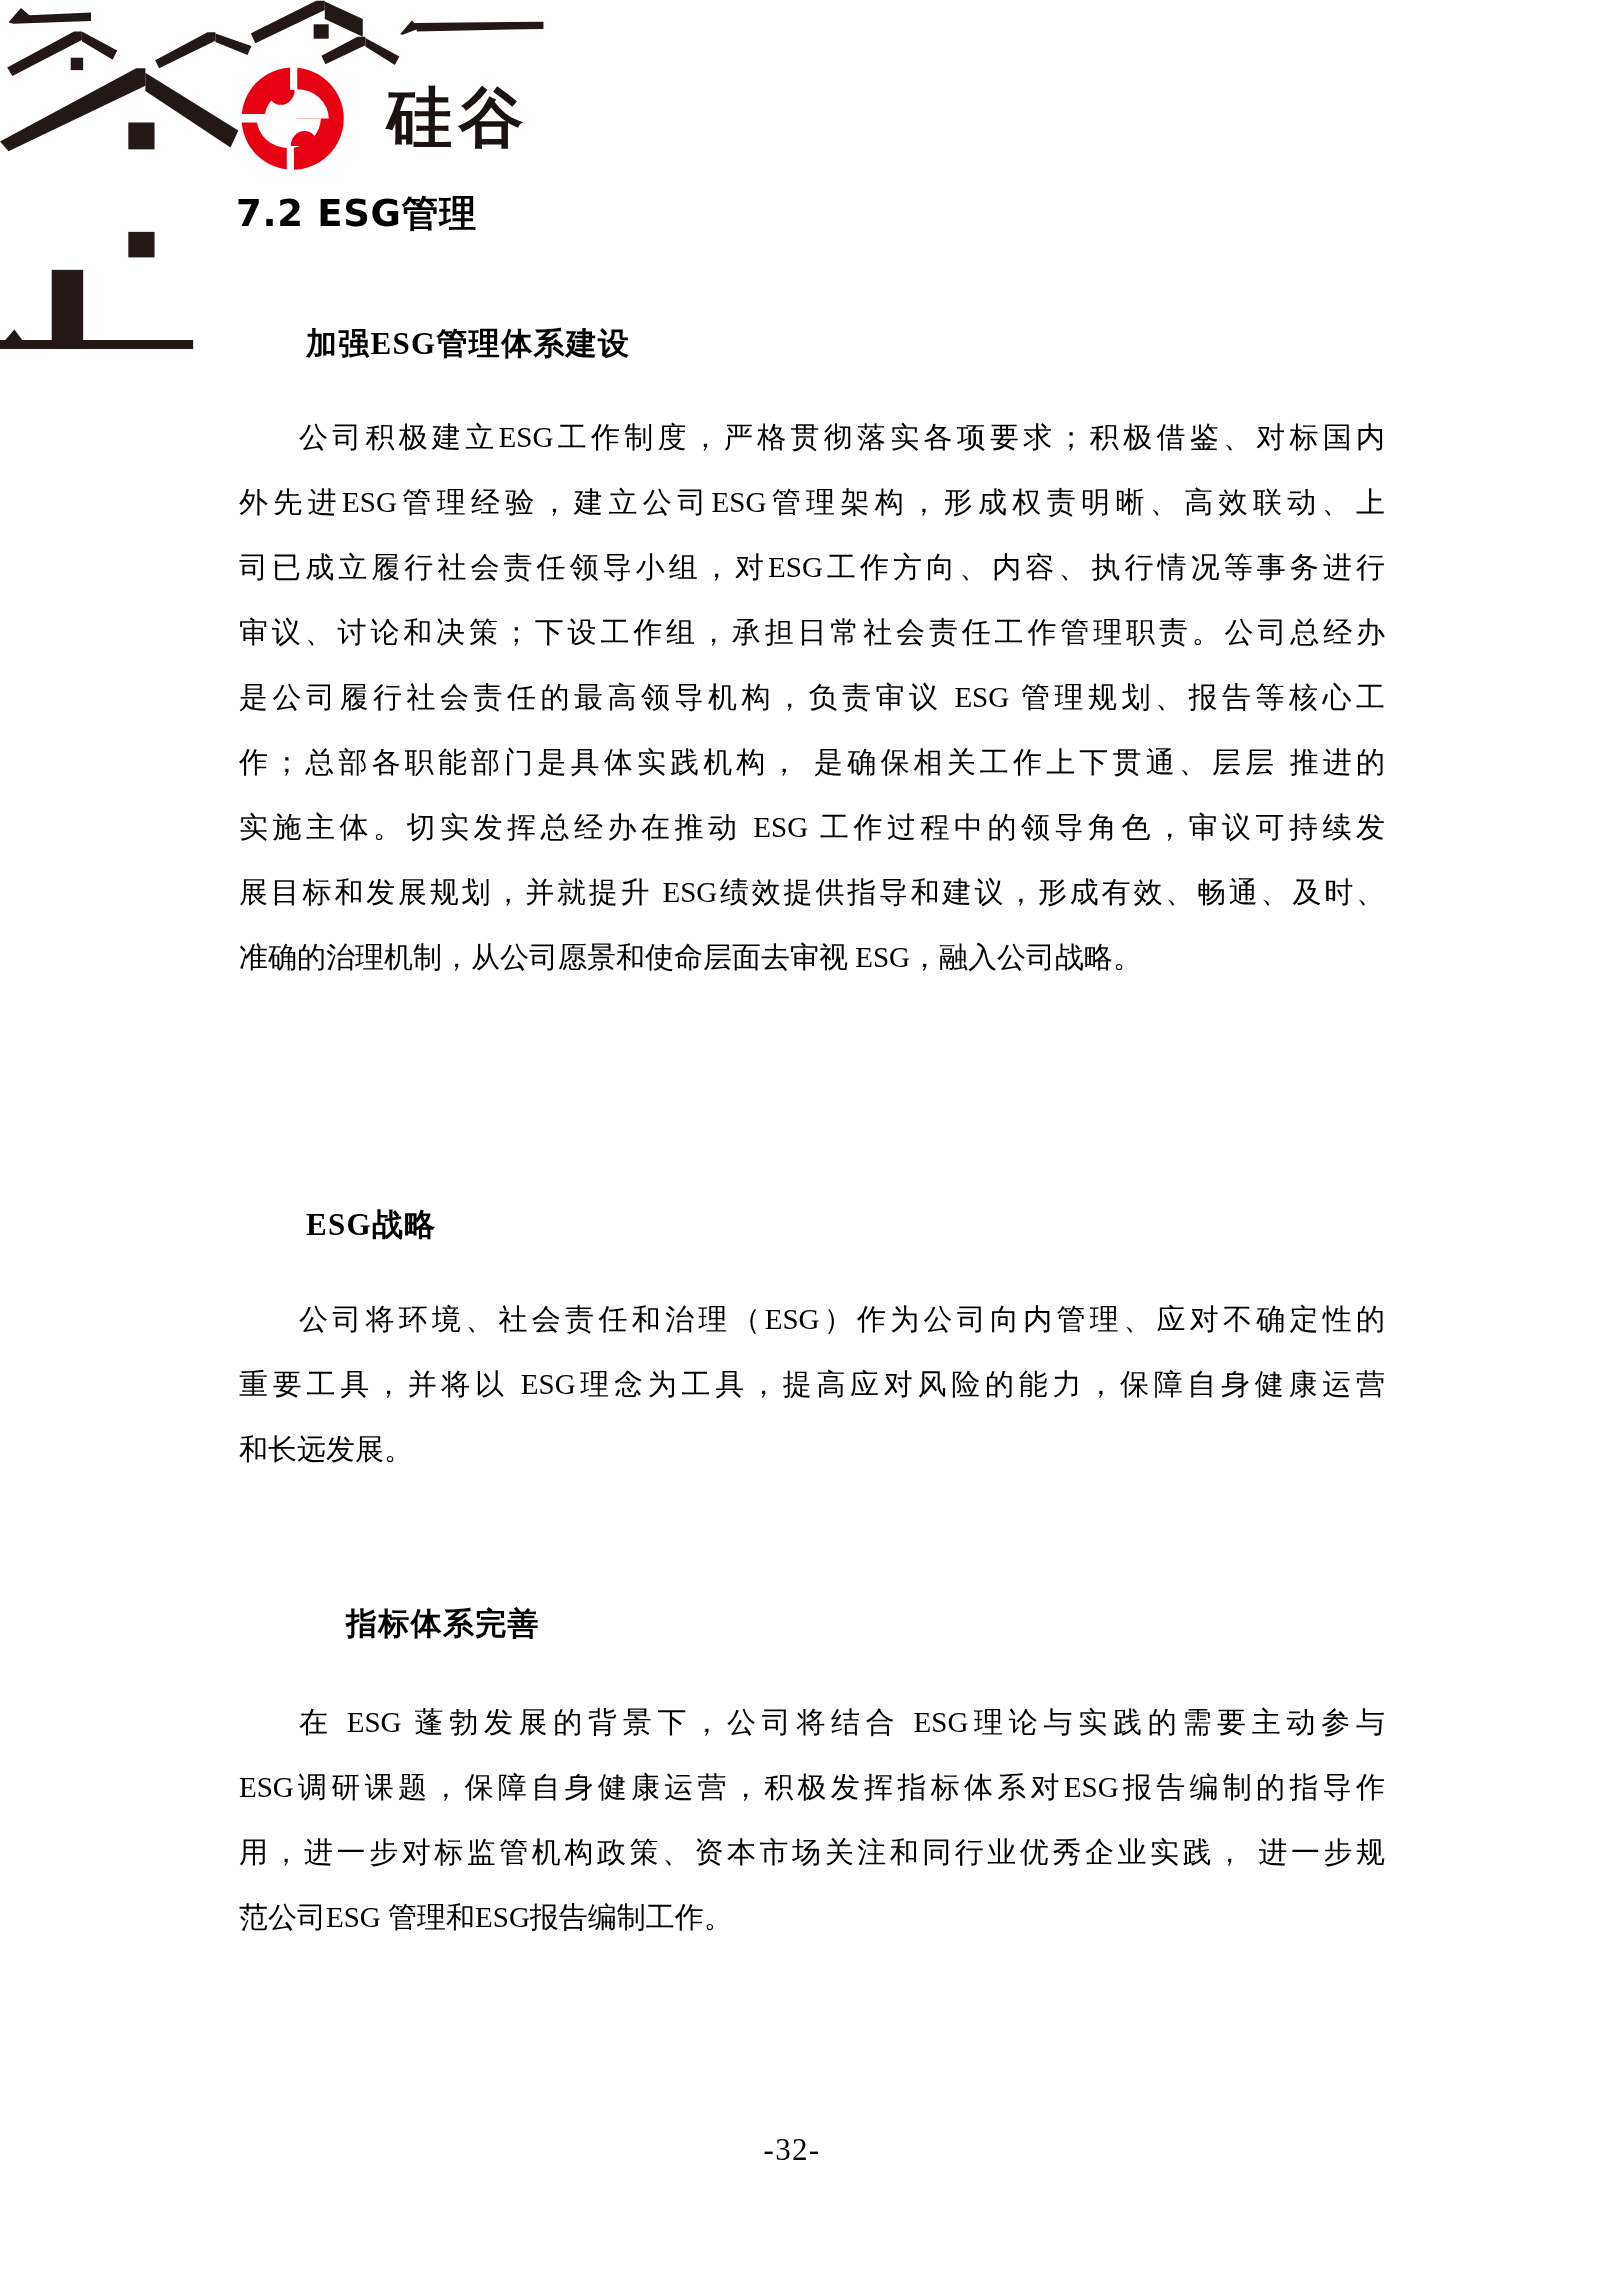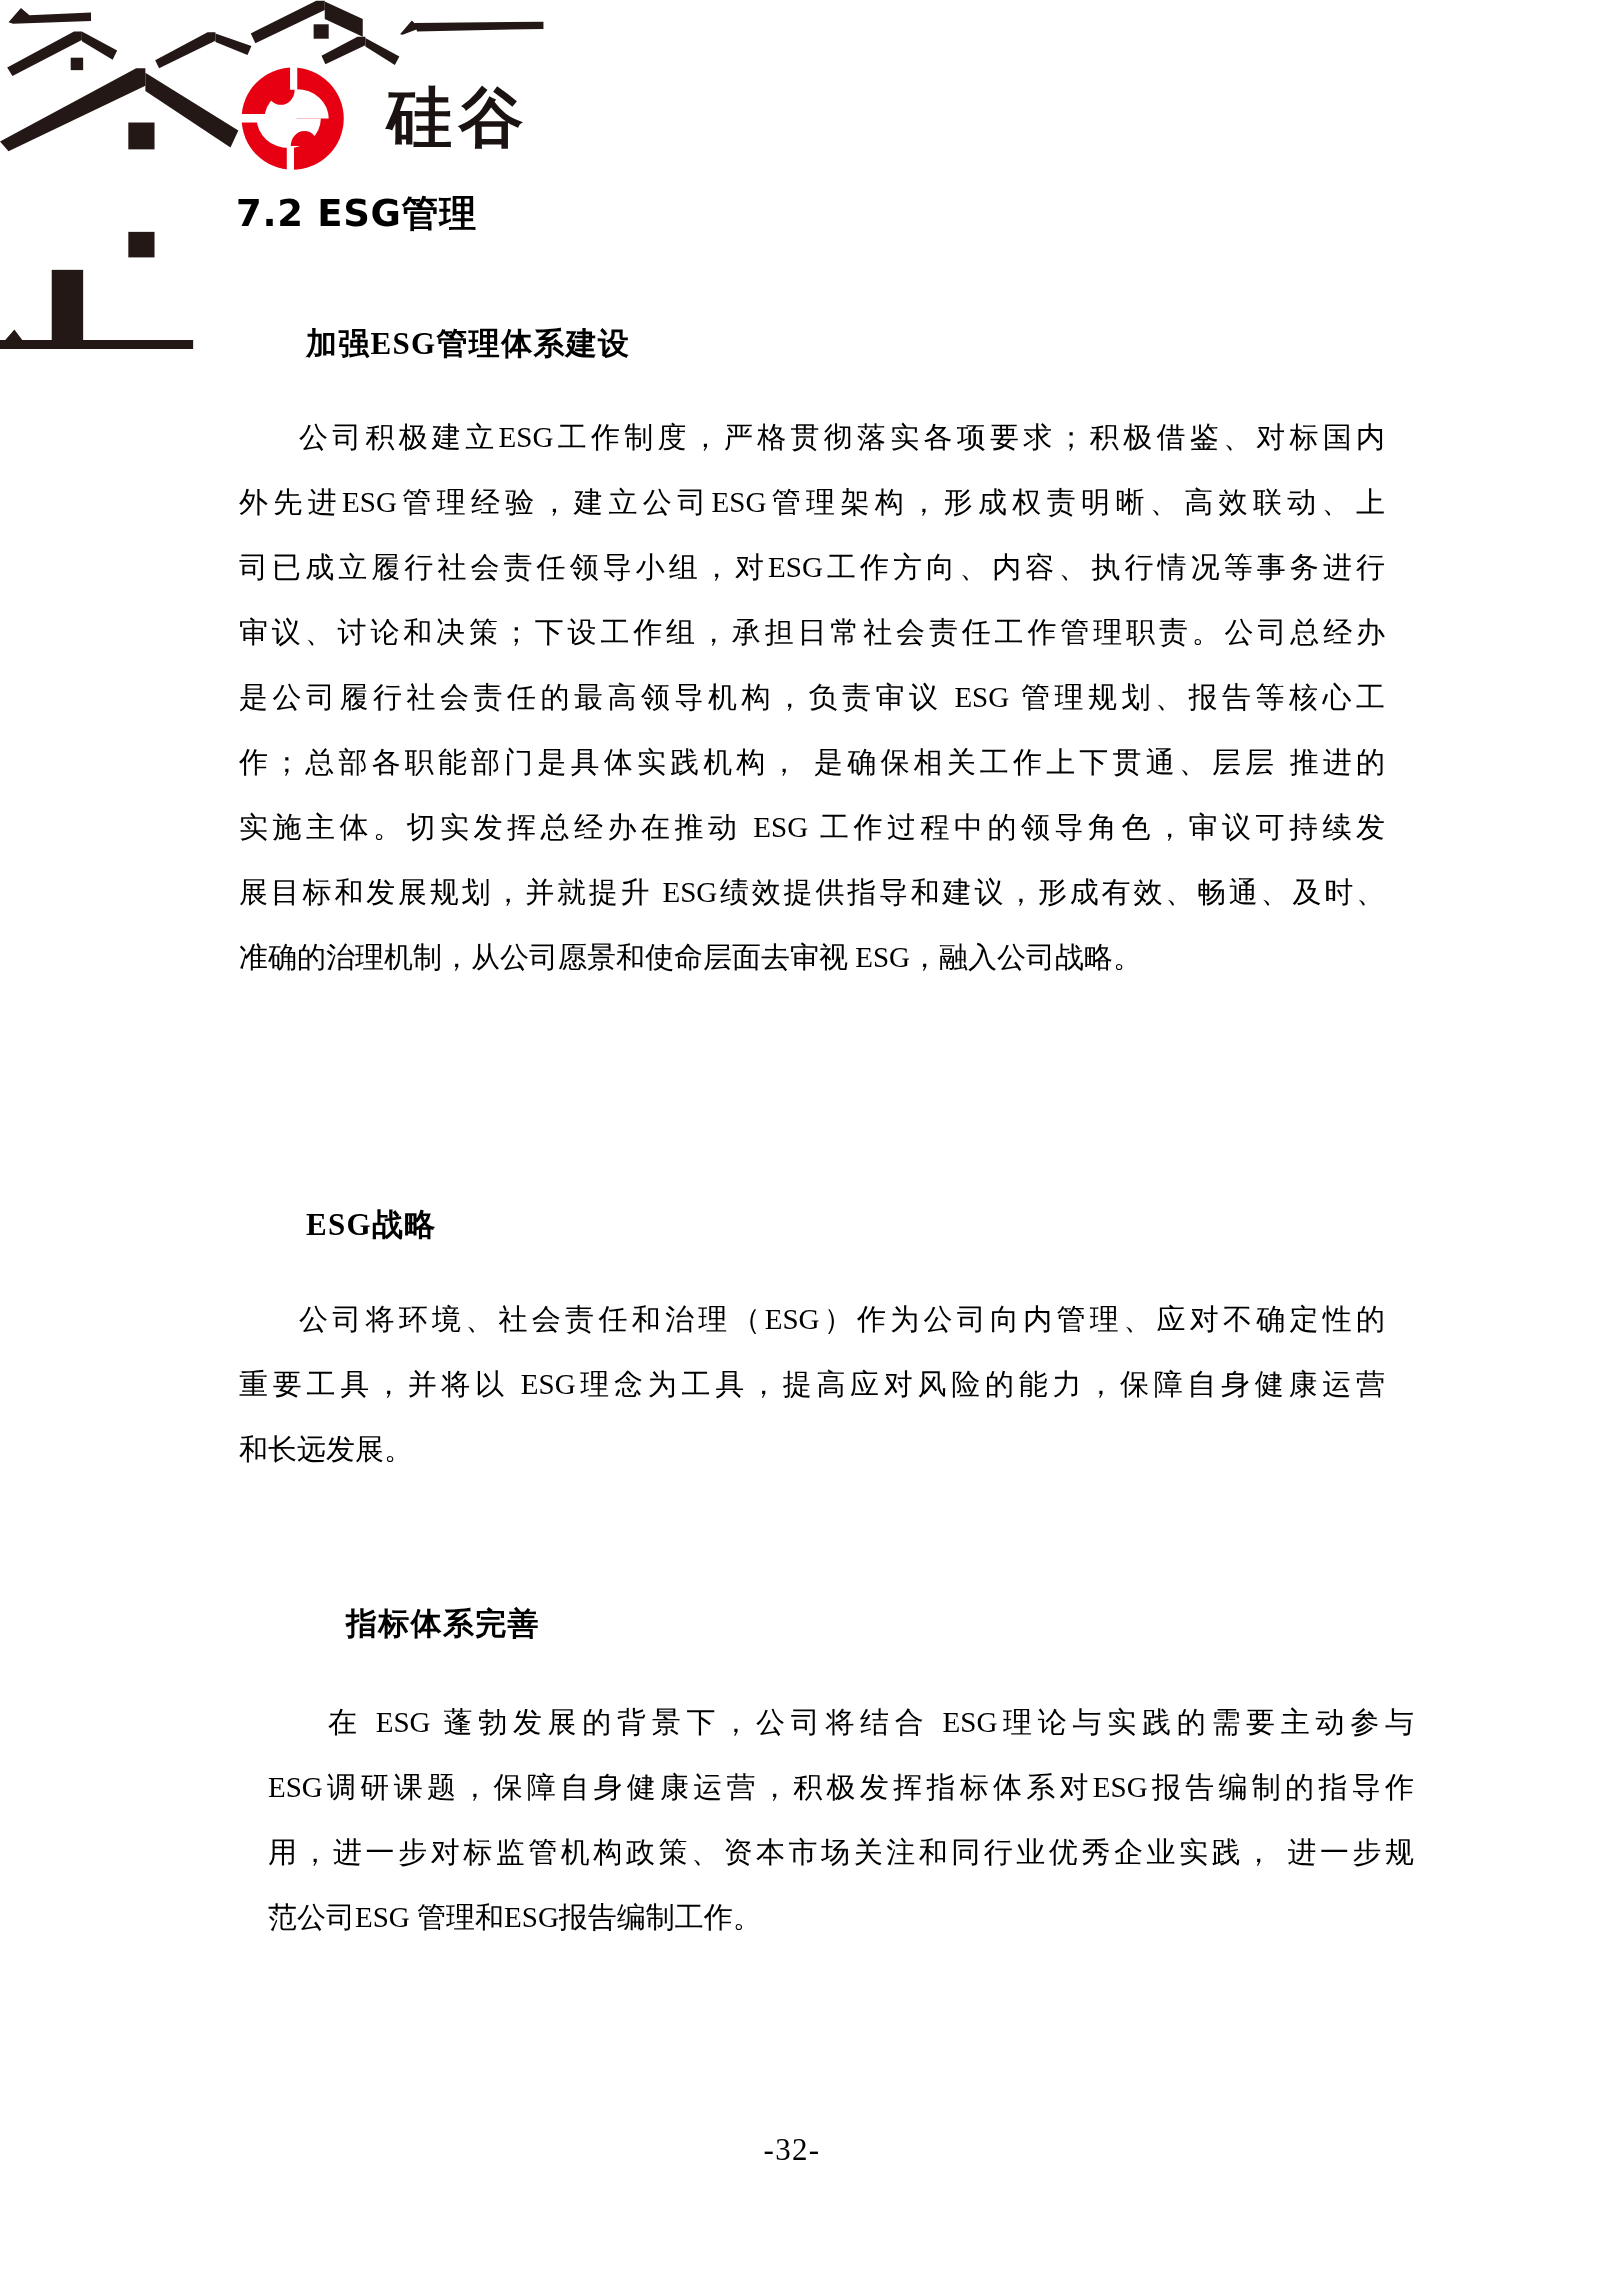--- a/index.html
+++ b/index.html
@@ -34,21 +34,21 @@
   .subheading.s1{top:327px;}
   .subheading.s2{top:1208px;}
   .subheading.s3{top:1607px;margin-left:40px;}
   
   .para{
     position:absolute;left:239px;width:1146px;
     font-size:29px;line-height:65px;
   }
   .para.p1{top:405px;}
   .para.p2{top:1287px;}
-  .para.p3{top:1690px;margin-left:29px;}
+  .para.p3{top:1690px;}
   .pline{
     width:100%;
     text-align:justify;
     text-align-last:justify;
     white-space:normal;
   }
   .pline.first{text-indent:60px;}
   .pline.last{text-align-last:left;}
   
   .page-number{

